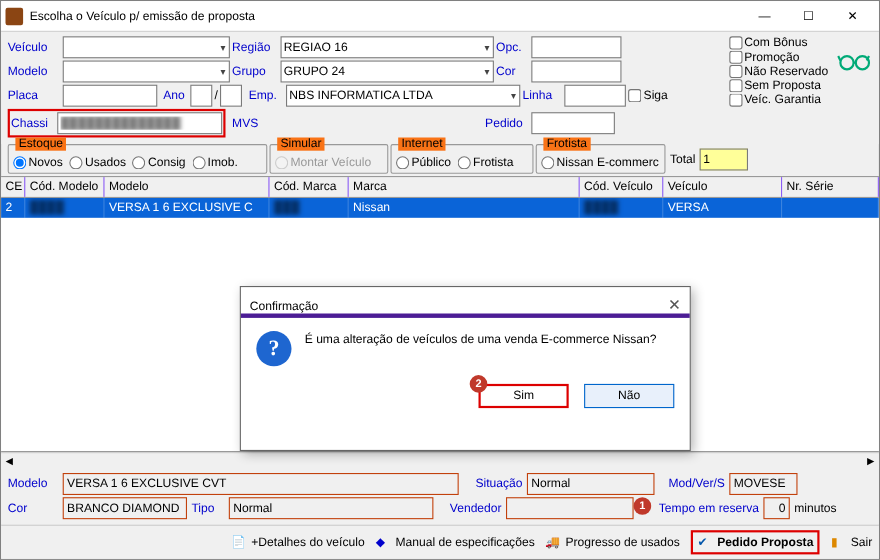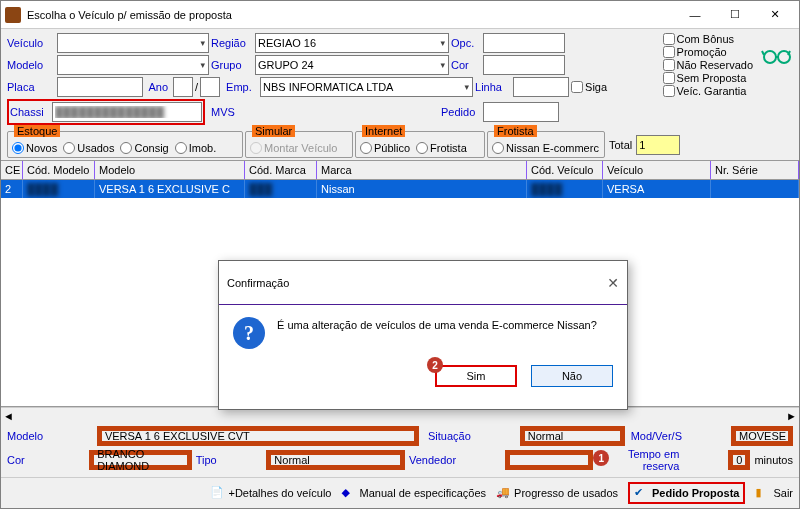--- a/index.html
+++ b/index.html
@@ -32,29 +32,29 @@
 .total .inp{width:44px; background:#ffff99;}
 .grid-head { display:flex; background:#f0f0f0; border-top:1px solid #999; border-bottom:1px solid #999;}
 .gh { border-right:1px solid #8b5cf6; padding:3px 4px; color:#000;}
 .grid-row { display:flex; background:#0a64d8; color:#fff;}
 .gc { border-right:1px solid rgba(255,255,255,0.2); padding:3px 4px; overflow:hidden; white-space:nowrap;}
 .grid-body{flex:1; background:#fff; border-bottom:1px solid #999;}
 .scroll-h{height:16px; background:#f0f0f0; display:flex; align-items:center; justify-content:space-between; padding:0 2px; border-top:1px solid #ccc;}
 .bottom{padding:3px 6px; background:#f0f0f0;}
 .brow{display:flex; align-items:center; gap:4px; margin-bottom:2px;}
 .rolbl{color:#0000cc;}
-.roval{border:5px solid #c2410c; background:#f0f0f0; padding:2px 3px; height:20px; display:flex; align-items:center;margin-left:45px;}
+.roval{border:1px solid #c2410c; background:#f0f0f0; padding:2px 3px; height:20px; display:flex; align-items:center;}
 .statusbar{display:flex; align-items:center; gap:10px; padding:4px 6px; border-top:1px solid #ccc; background:#f0f0f0;}
 .sbitem{display:flex; align-items:center; gap:4px; cursor:default;}
 .redframe{border:2px solid #d00; padding:2px 4px;}
 .badge{position:relative;}
 .badge::before{content:attr(data-num); position:absolute; top:-10px; left:-10px; width:16px; height:16px; background:#c0392b; color:#fff; border-radius:50%; display:flex; align-items:center; justify-content:center; font-size:10px; font-weight:bold;}
 
 .dialog{position:absolute; left:218px; top:260px; width:410px; height:150px; background:#fff; border:1px solid #666; box-shadow:3px 3px 10px rgba(0,0,0,0.3);}
-.dlg-title{height:44px; display:flex; align-items:center; padding:0 8px; color:#000; border-bottom:1px solid #4c1d95;}
+.dlg-title{height:28px; display:flex; align-items:flex-end; padding:0 8px; color:#000; border-bottom:4px solid #4c1d95;}
 .dlg-title .x{margin-left:auto; font-size:14px; color:#555;}
 .dlg-body{display:flex; padding:12px 14px; gap:12px; align-items:flex-start;}
 .qicon{width:32px;height:32px;border-radius:50%;background:#1e66d0;color:#fff;display:flex;align-items:center;justify-content:center;font-size:20px;font-weight:bold;font-family:Georgia,serif;}
 .dlg-btns{display:flex; justify-content:flex-end; gap:14px; padding:4px 14px 12px;}
 .dlg-btn{width:82px;height:22px;border:1px solid #0066cc;background:#e8f0fb;display:flex;align-items:center;justify-content:center;}
 .dlg-btn.sim{border:2px solid #d00; background:#fff;}
 .blur{color:transparent; text-shadow:0 0 4px rgba(0,0,0,0.5);}
 .icon-sm{width:14px;height:14px;display:inline-block;}
 </style>
 </head>
@@ -238,21 +238,21 @@
     <div class="brow">
       <span class="rolbl" style="width:46px;">Modelo</span>
       <div class="roval" style="width:360px;">VERSA 1 6 EXCLUSIVE CVT</div>
       <span class="rolbl" style="width:54px;text-align:right;">Situação</span>
       <div class="roval" style="width:116px;">Normal</div>
       <span class="rolbl" style="width:60px;text-align:right;">Mod/Ver/S</span>
       <div class="roval" style="width:62px;">MOVESE</div>
     </div>
     <div class="brow">
       <span class="rolbl" style="width:46px;">Cor</span>
-      <div class="roval" style="width:136px;">BRANCO DIAMOND</div>
+      <div class="roval" style="width:113px;">BRANCO DIAMOND</div>
       <span class="rolbl" style="width:30px;">Tipo</span>
       <div class="roval" style="width:186px;">Normal</div>
       <span class="rolbl" style="width:58px;text-align:right;">Vendedor</span>
       <div class="roval" style="width:116px;"></div>
       <span class="badge" data-num="1" style="margin-left:6px;"></span>
       <span class="rolbl" style="width:100px;text-align:right;">Tempo em reserva</span>
       <div class="roval" style="width:24px;justify-content:flex-end;">0</div>
       <span>minutos</span>
     </div>
   </div>

